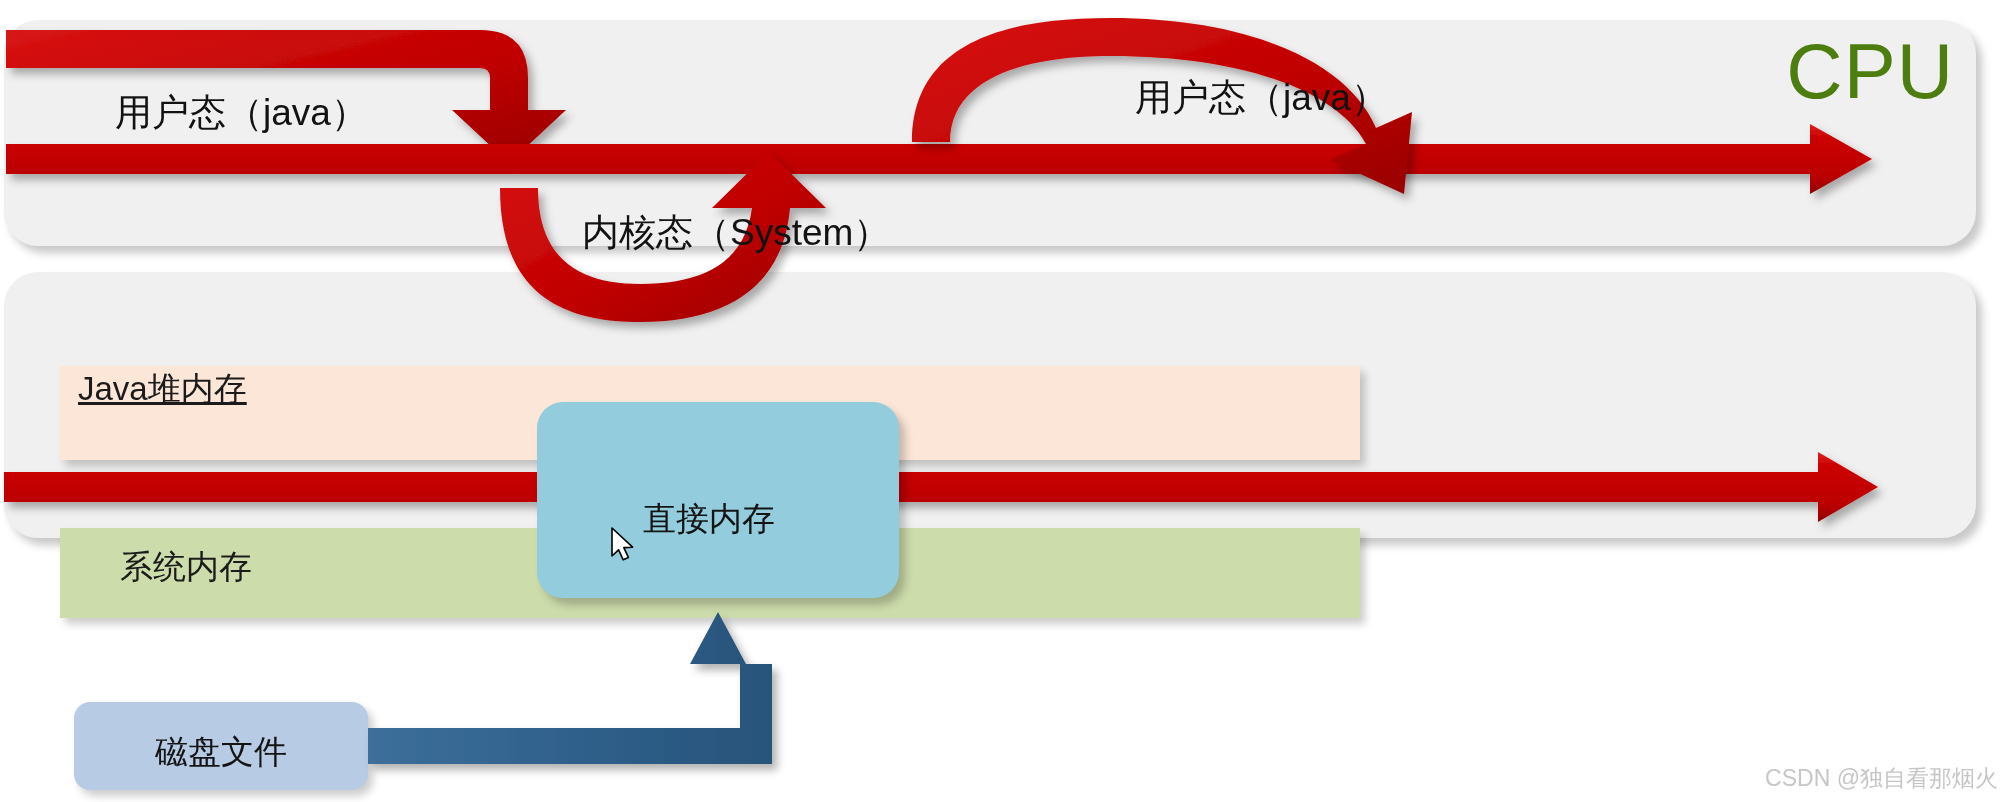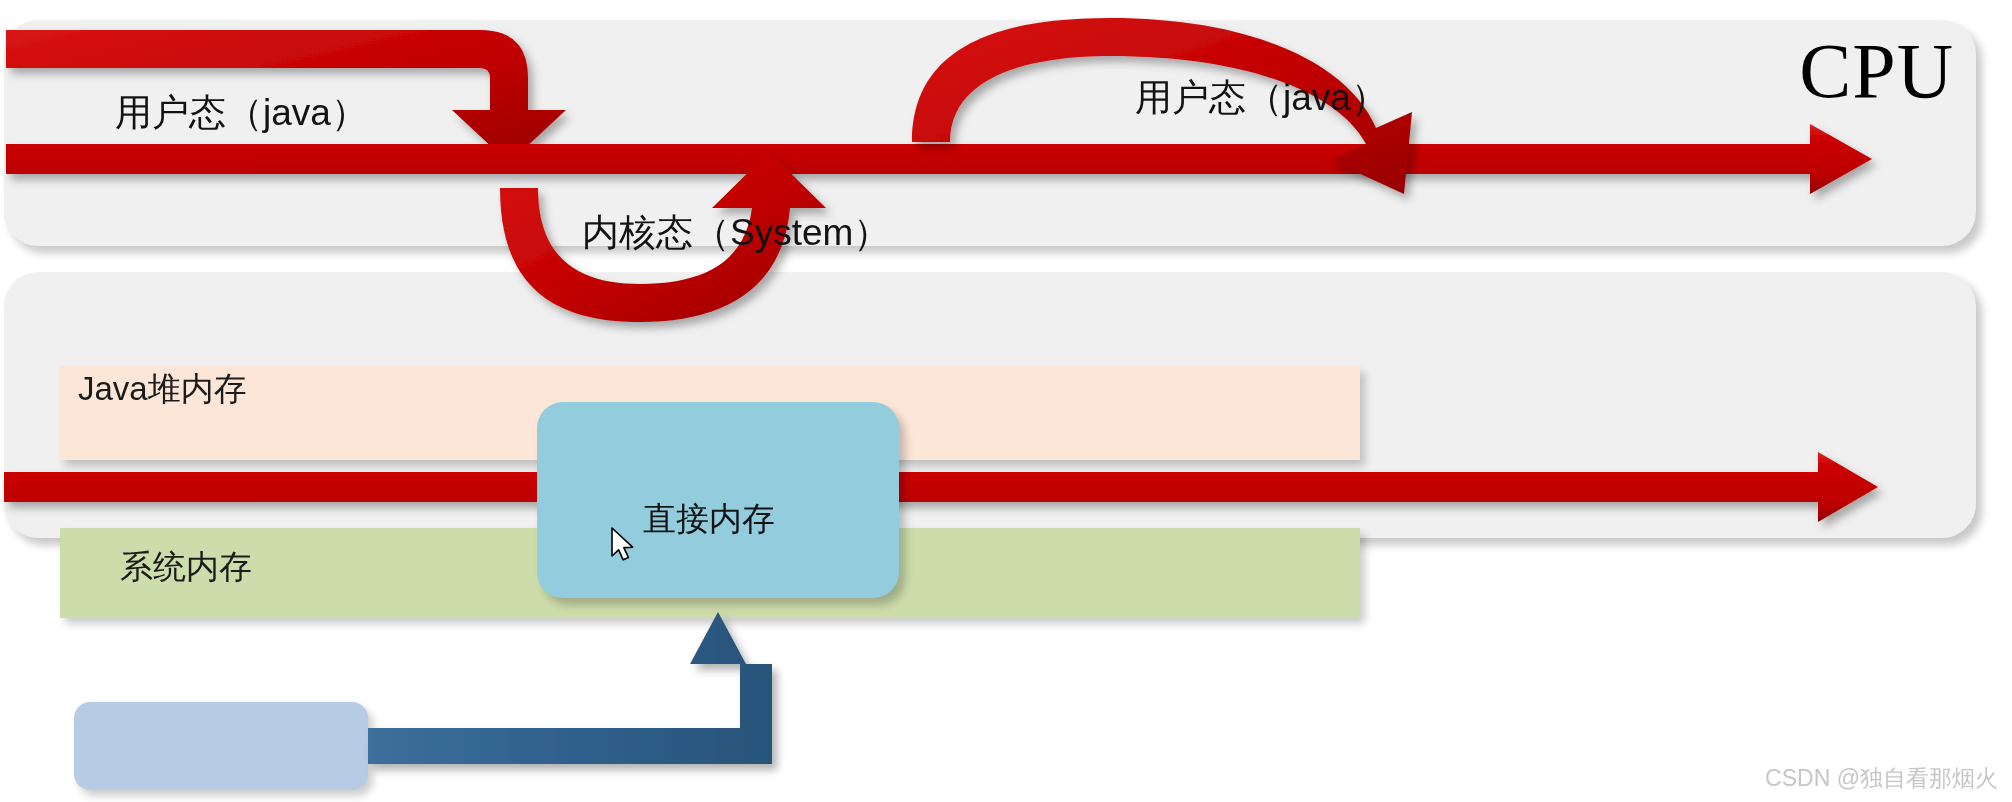--- a/index.html
+++ b/index.html
@@ -14,44 +14,43 @@
     position:absolute;
     background:#f0f0f0;
     border-radius:34px;
     box-shadow:6px 7px 9px rgba(0,0,0,0.22);
   }
   #cpu-panel{left:4px;  top:20px;  width:1972px; height:226px;}
   #mem-panel{left:4px;  top:272px; width:1972px; height:266px;}
 
   .panel-title{
     position:absolute;
-    color:#000000;
+    color:#4d7c0f;
     font-size:74px;
     line-height:1;
     letter-spacing:1px;
     white-space:nowrap;
-    font-family:Liberation Serif, serif;
   }
   #cpu-title{right:58px; top:32px; font-size:78px;}
   #mem-title{right:60px; top:336px; font-size:80px;}
 
   
   .band{
     position:absolute;
     box-shadow:5px 6px 8px rgba(0,0,0,0.20);
   }
   #heap-band{left:60px; top:366px; width:1300px; height:94px; background:#fce6d8;}
   #sys-band {left:60px; top:528px; width:1300px; height:90px; background:#cddcab;}
   .band-label{
     position:absolute;
     color:#1b1b1b;
     font-size:33px;
     white-space:nowrap;
   }
-  #heap-label{left:78px; top:367px;}
+  #heap-label{left:78px; top:367px;text-decoration:underline;}
   #sys-label {left:72px; top:545px;margin-left:48px;}
 
   
   #direct-box{
     position:absolute;
     left:537px; top:402px; width:362px; height:196px;
     background:#92ccdd;
     border-radius:26px;
     box-shadow:6px 7px 9px rgba(0,0,0,0.22);
     z-index:12;
@@ -209,20 +208,21 @@
                L 1818,522
                L 1818,502
                L 4,502 Z" fill="url(#redBar)"></path>
     </g>
   </svg>
 
   <div id="direct-box" style="background: rgb(146, 204, 221);"></div>
   <div id="direct-label">直接内存</div>
 
   <div id="disk-box" style="background: rgb(184, 203, 229);"></div>
+  <div id="disk-label">磁盘文件</div>
 
   <svg class="svg-layer" id="arrows-over" viewBox="0 0 2012 802">
     <g filter="url(#dropSoft)">
       <path d="M 368,728
                L 740,728
                L 740,664
                L 690,664
                L 718,612
                L 746,664
                L 772,664

